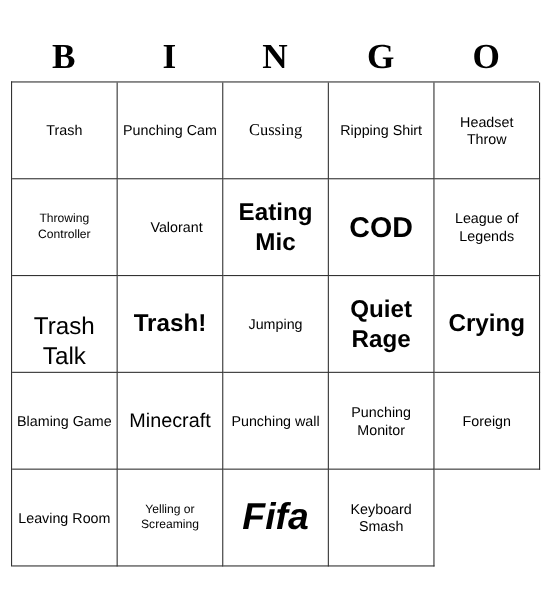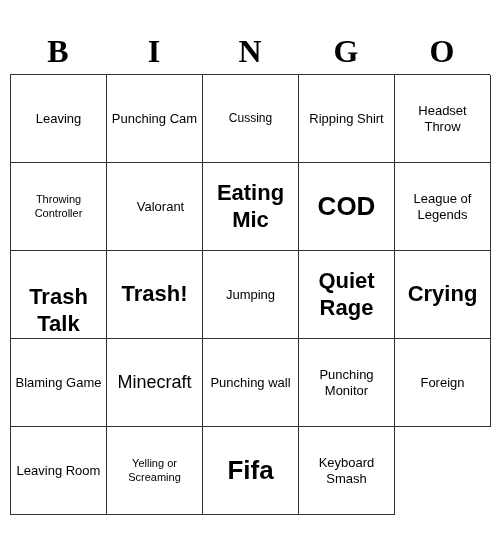--- a/index.html
+++ b/index.html
@@ -70,27 +70,27 @@
 <div class="bingo-container">
   <div class="bingo-header">
   <div class="bingo-letter">B</div>
       <div class="bingo-letter">I</div>
       <div class="bingo-letter">N</div>
       <div class="bingo-letter">G</div>
       <div class="bingo-letter">O</div>
     </div>
   <div class="bingo-grid">
   <div class="bingo-cell">
-        <span style="font-size: 13px;">Leaving</span>
+        <span style="font-size: 13px;">Trash</span>
       </div>
       <div class="bingo-cell">
         <span style="font-size: 13px;">Punching Cam</span>
       </div>
       <div class="bingo-cell">
-        <span style="font-size: 12px;">Cussing</span>
+        <span style="font-size: 15px; font-family: Liberation Serif, serif;">Cussing</span>
       </div>
       <div class="bingo-cell">
         <span style="font-size: 13px;">Ripping Shirt</span>
       </div>
       <div class="bingo-cell">
         <span style="font-size: 13px;">Headset Throw</span>
       </div>
       <div class="bingo-cell">
         <span style="font-size: 11px;">Throwing Controller</span>
       </div>
@@ -100,21 +100,21 @@
       <div class="bingo-cell large">
         <span style="font-size: 22px; font-weight: bold;">Eating Mic</span>
       </div>
       <div class="bingo-cell xlarge">
         <span style="font-size: 26px; font-weight: bold;">COD</span>
       </div>
       <div class="bingo-cell">
         <span style="font-size: 13px;">League of Legends</span>
       </div>
       <div class="bingo-cell large">
-        <span style="font-size: 22px; font-weight: bold; margin-top: 32px;">Trash Talk</span>
+        <span style="font-size: 22px; font-weight: normal; margin-top: 32px;">Trash Talk</span>
       </div>
       <div class="bingo-cell free">
         <span style="font-size: 22px; font-weight: bold;">Trash!</span>
       </div>
       <div class="bingo-cell">
         <span style="font-size: 13px;">Jumping</span>
       </div>
       <div class="bingo-cell large">
         <span style="font-size: 22px; font-weight: bold;">Quiet Rage</span>
       </div>
@@ -136,19 +136,19 @@
       <div class="bingo-cell">
         <span style="font-size: 13px;">Foreign</span>
       </div>
       <div class="bingo-cell">
         <span style="font-size: 13px;">Leaving Room</span>
       </div>
       <div class="bingo-cell">
         <span style="font-size: 11px;">Yelling or Screaming</span>
       </div>
       <div class="bingo-cell xlarge">
-        <span style="font-size: 26px; font-weight: bold;">Fifa</span>
+        <span style="font-size: 34px; font-weight: bold; font-style: italic;">Fifa</span>
       </div>
       <div class="bingo-cell">
         <span style="font-size: 13px;">Keyboard Smash</span>
       </div>
     </div>
 </div>
 
 </body></html>

